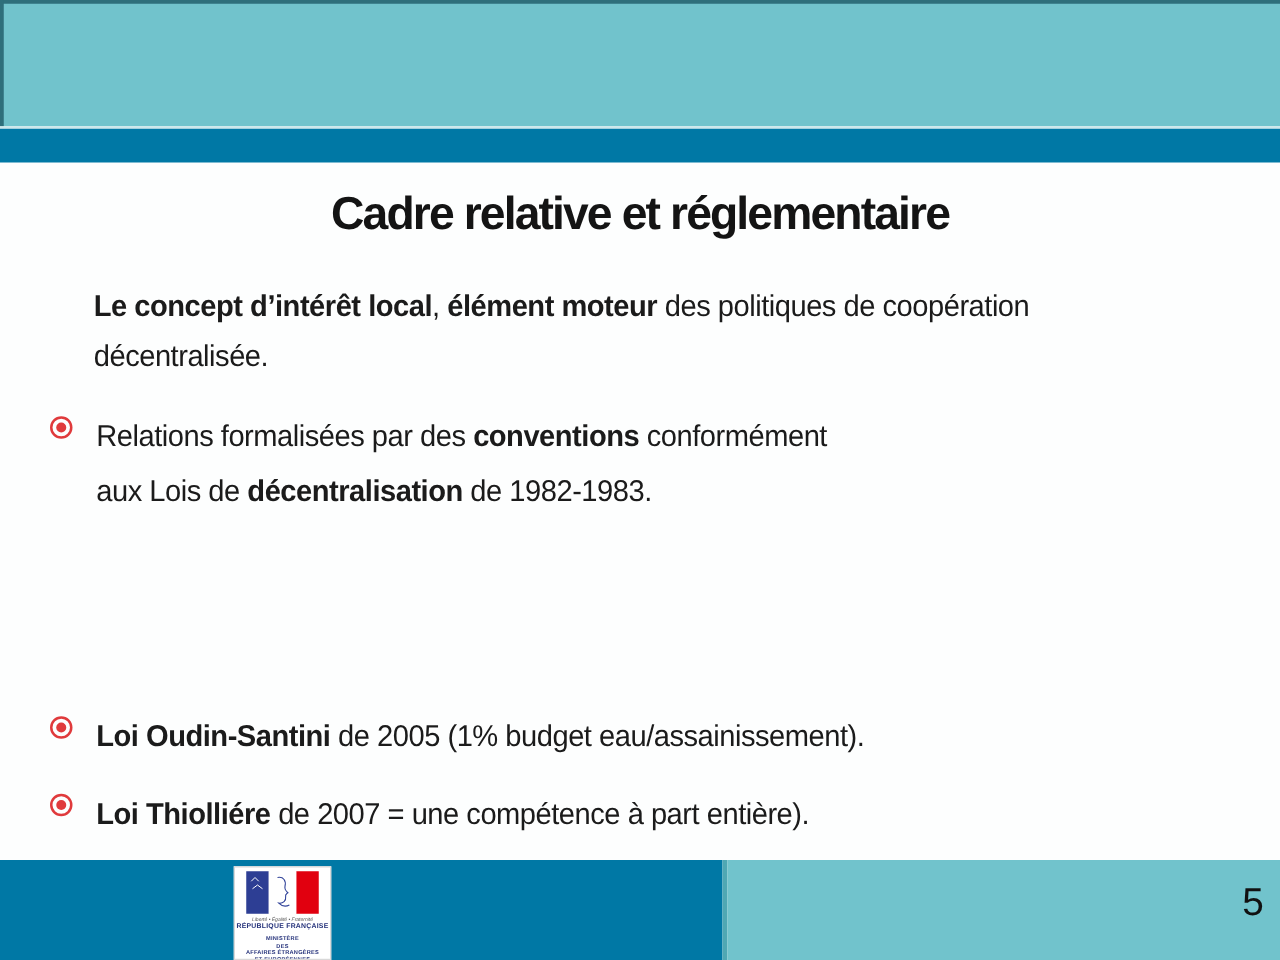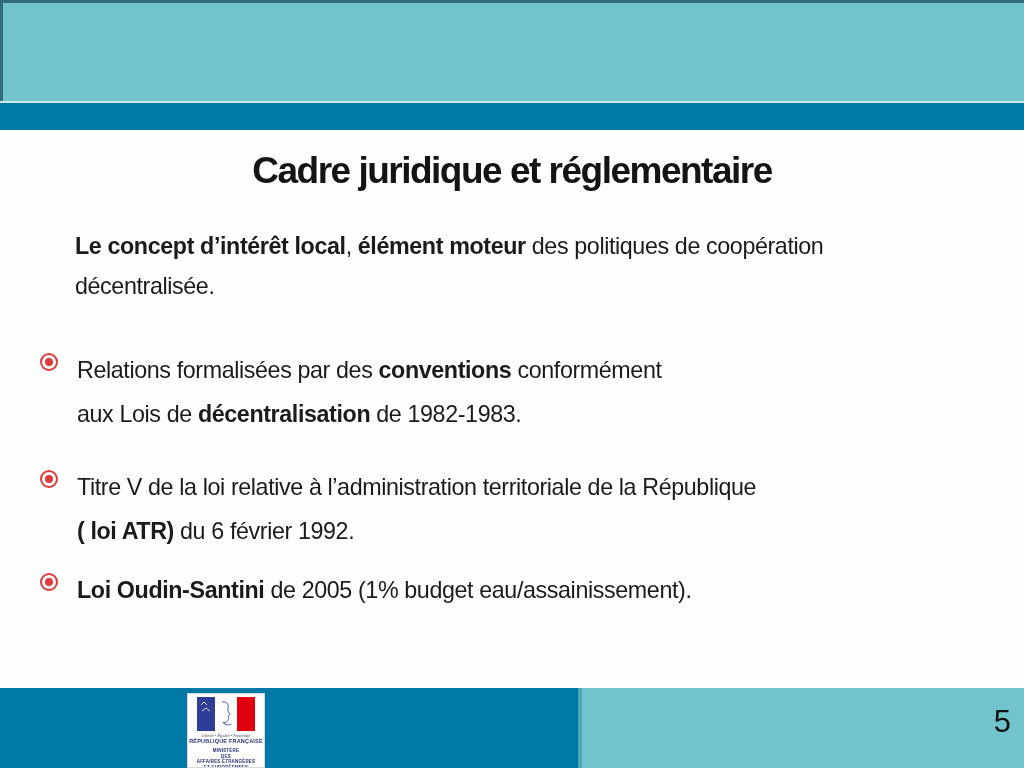--- a/index.html
+++ b/index.html
@@ -104,56 +104,55 @@
 </style>
 </head>
 <body>
 
 <div class="slide">
 
   <div class="top-band"></div>
   <div class="band-gap"></div>
   <div class="blue-strip"></div>
 
-  <h1 class="title">Cadre juridique et réglementaire</h1>
+  <h1 class="title">Cadre relative et réglementaire</h1>
 
   <div class="lead">
       <div class="txt-line"><span class="bold">Le concept d’intérêt local</span><span>, </span><span class="bold">élément moteur</span><span> des politiques de coopération</span></div>
       <div class="txt-line"><span>décentralisée.</span></div>
     </div>
 
-  <div class="bullet" style="top:348px">
+  <div class="bullet" style="top:328px">
     <span class="bullet-icon">
         <span class="dot"></span>
       </span>
     <div class="bullet-text">
         <div class="txt-line"><span>Relations formalisées par des </span><span class="bold">conventions</span><span> conformément</span></div>
         <div class="txt-line"><span>aux Lois de </span><span class="bold">décentralisation</span><span> de 1982-1983.</span></div>
       </div>
   </div>
 
-  <div class="bullet" style="top:465px">
-    <span class="bullet-icon">
-        <span class="dot"></span>
-      </span>
-    <div class="bullet-text">
-        <div class="txt-line"><span>Titre V de la loi relative à l’administration territoriale de la République</span></div>
-        <div class="txt-line"><span class="bold">( loi ATR)</span><span> du 6 février 1992.</span></div>
-      </div>
-  </div>
 
   <div class="bullet" style="top:568px">
     <span class="bullet-icon">
         <span class="dot"></span>
       </span>
     <div class="bullet-text">
         <div class="txt-line"><span class="bold">Loi Oudin-Santini</span><span> de 2005 (1% budget eau/assainissement).</span></div>
       </div>
   </div>
 
+  <div class="bullet" style="top:630px">
+    <span class="bullet-icon">
+        <span class="dot"></span>
+      </span>
+    <div class="bullet-text">
+        <div class="txt-line"><span class="bold">Loi Thiolliére</span><span> de 2007 = une compétence à part entière).</span></div>
+      </div>
+  </div>
 
   <div class="footer-blue"></div>
   <div class="footer-divider"></div>
   <div class="footer-teal"></div>
 
   <div class="logo">
     <div class="flag">
       <div class="flag-blue">
         <svg width="18" height="34" viewBox="0 0 18 34">
             <path d="M4 8 L7 5 L10 8 M5 14 L9 11 L13 14" fill="none" stroke="#ffffff" stroke-width="0.8"></path>

